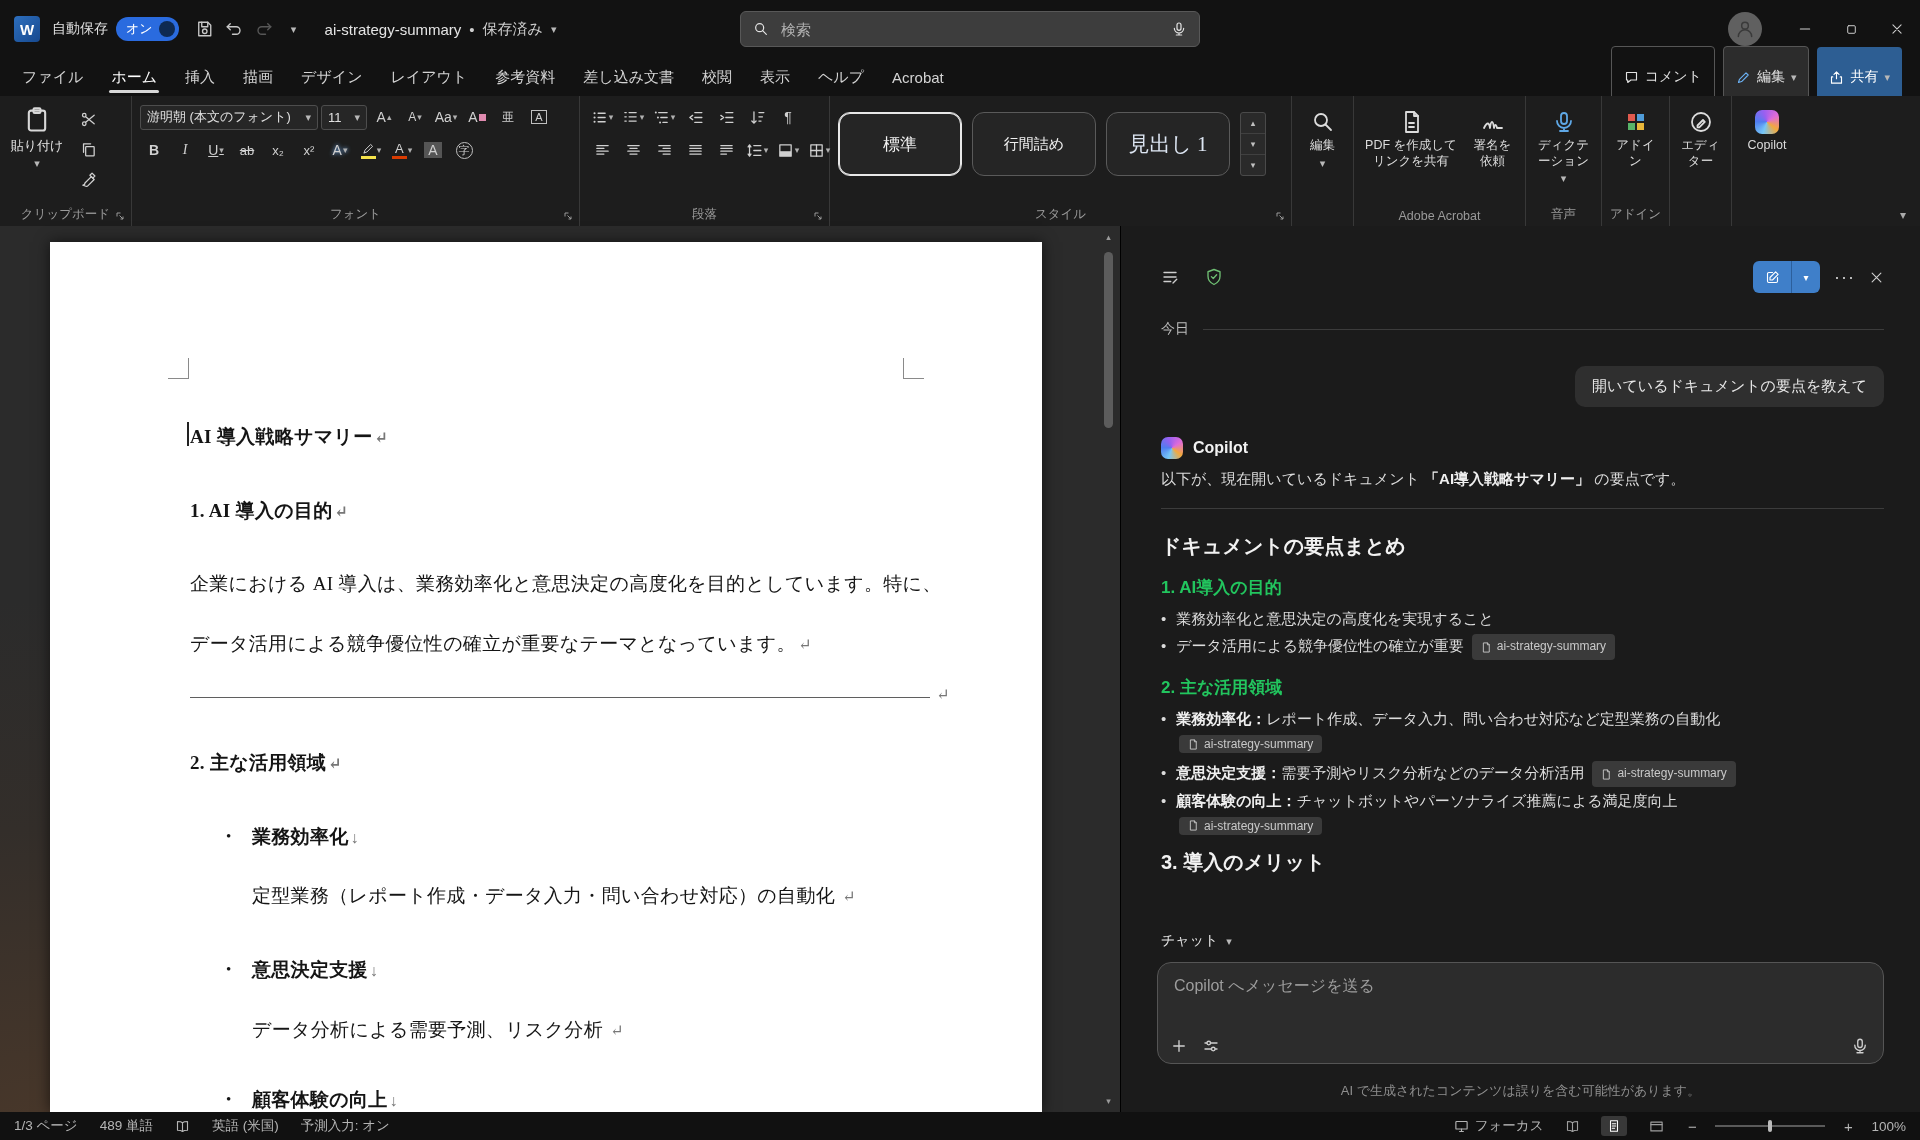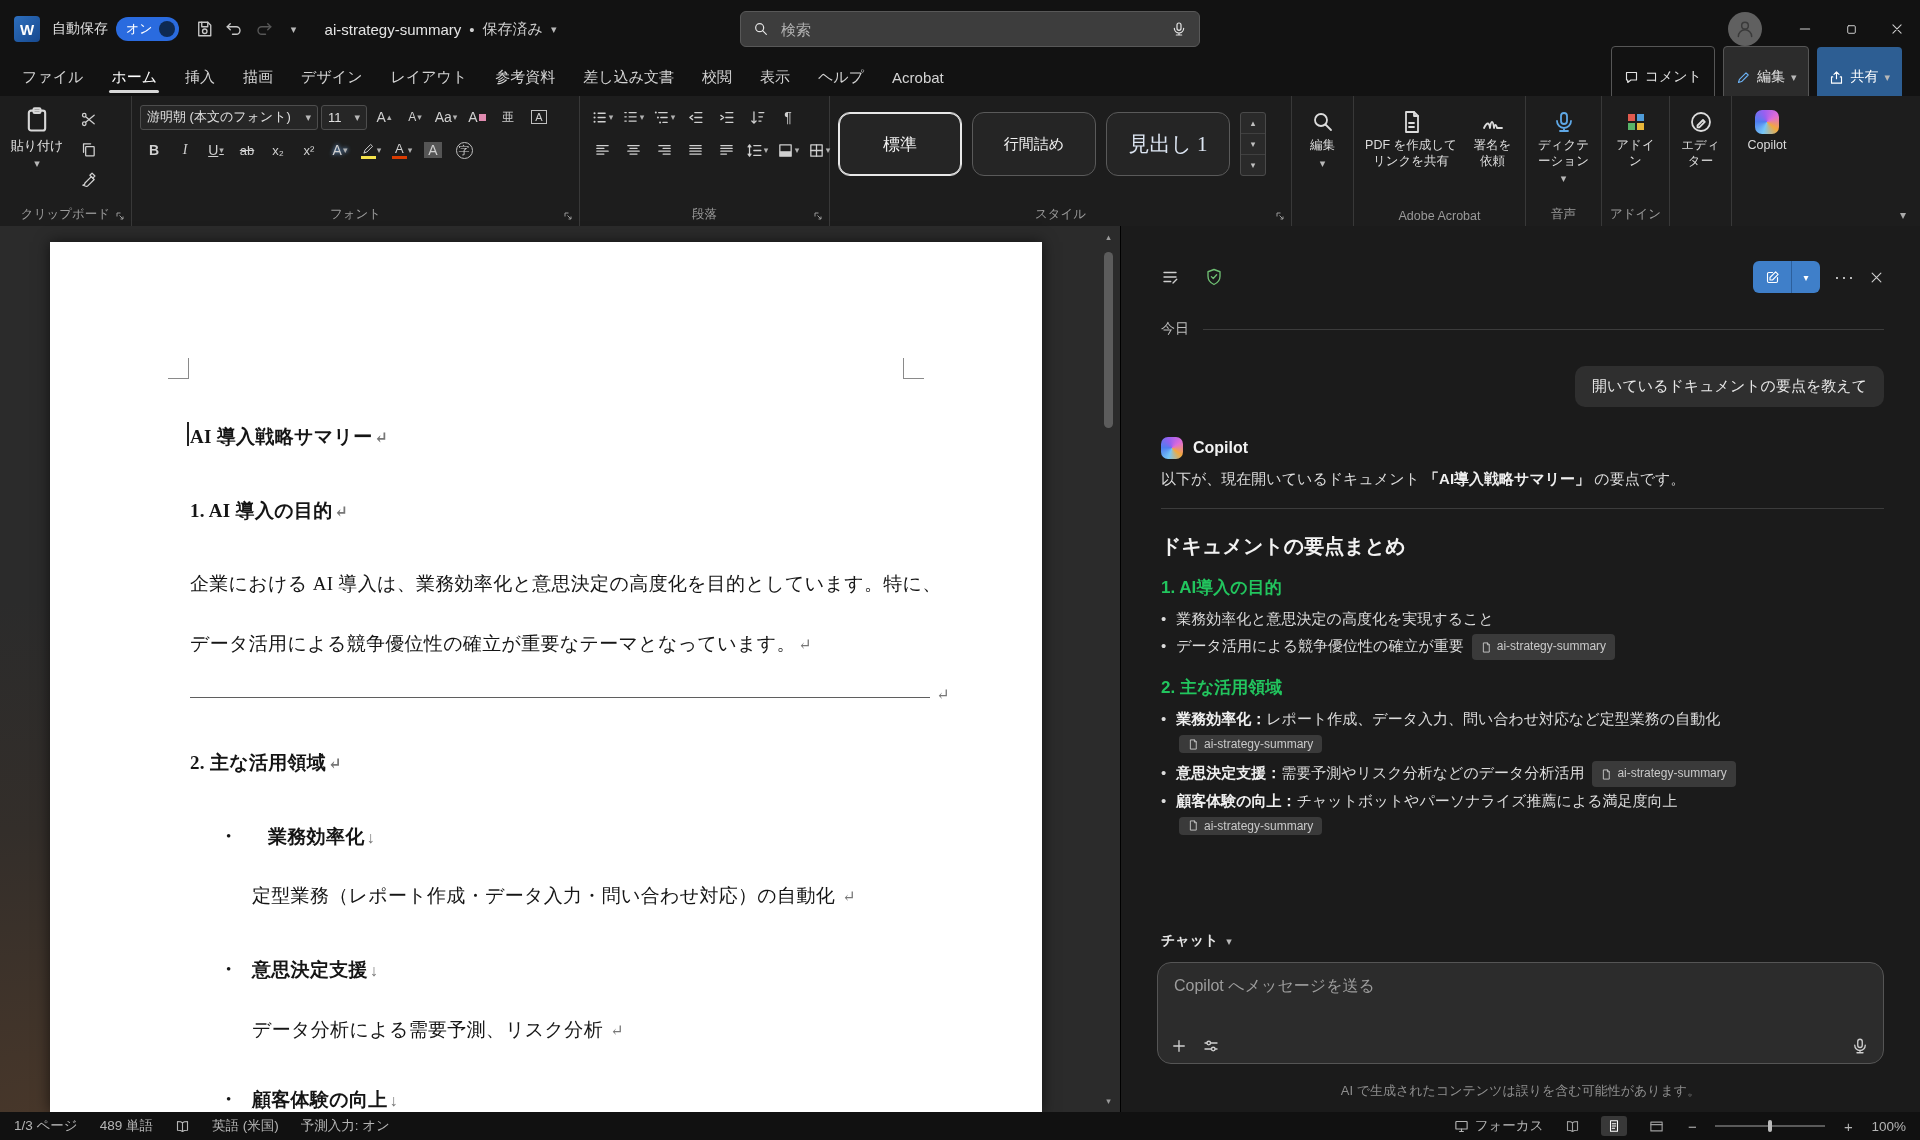--- a/index.html
+++ b/index.html
@@ -116,21 +116,21 @@
   .sumtitle{margin-top:24px;font-size:20px;font-weight:bold;color:#f2f2f2;}
   .shead{margin-top:16px;font-size:17px;font-weight:bold;color:#22c55e;}
   .plist{margin-top:6px;}
   .pli{display:flex;gap:10px;line-height:1.8;align-items:baseline;}
   .pli .m{flex-shrink:0}
   .bld{font-weight:bold;color:#f0f0f0}
   .chip{display:inline-flex;align-items:center;gap:5px;background:#3a3a3a;border-radius:4px;padding:2px 9px;font-size:12px;color:#c9c9c9;vertical-align:middle;margin-left:8px;white-space:nowrap}
   .chip .sv{width:11px;height:11px;stroke-width:2}
   .chiprow{margin:2px 0 6px 18px;}
   .chatzone{position:absolute;left:0;right:0;bottom:0;height:190px;background:#1b1b1b;}
-  .chatlabel{display:flex;align-items:center;gap:8px;margin:10px 0 0 40px;font-size:14px;font-weight:bold;color:#e6e6e6;}
+  .chatlabel{display:flex;align-items:center;gap:8px;margin:10px 0 0 40px;font-size:14px;font-weight:normal;color:#e6e6e6;}
   .chatinput{position:absolute;left:36px;right:36px;top:40px;height:102px;background:#2c2c2c;border:1.3px solid #555;border-radius:14px;box-sizing:border-box;}
   .chatinput textarea{position:absolute;inset:0;background:transparent;border:none;outline:none;resize:none;color:#ddd;
                       font-family:inherit;font-size:16px;padding:13px 16px;box-sizing:border-box;}
   .chatinput textarea::placeholder{color:#9d9d9d}
   .ci-icons{position:absolute;left:12px;bottom:8px;display:flex;gap:14px;color:#cfcfcf;}
   .ci-mic{position:absolute;right:14px;bottom:8px;color:#cfcfcf;}
   .disclaimer{position:absolute;left:0;right:0;bottom:12px;text-align:center;font-size:13px;color:#8f8f8f;}
 
   
   .statusbar{position:absolute;bottom:0;left:0;right:0;height:28px;background:#111;display:flex;align-items:center;
@@ -615,21 +615,21 @@
 
         <div class="dl b" style="top:182px;left:140px"><span>AI 導入戦略サマリー</span><span class="mk">↵</span></div>
         <div class="dl b" style="top:256px;left:140px"><span>1. AI 導入の目的</span><span class="mk">↵</span></div>
         <div class="dl" style="top:389px;left:140px"><span>データ活用による競争優位性の確立が重要なテーマとなっています。</span><span class="mk">↵</span></div>
         <div class="dl" style="top:329px;left:140px"><span>企業における AI 導入は、業務効率化と意思決定の高度化を目的としています。特に、</span></div>
         <div class="dochr"></div>
         <div class="dl" style="top:441px;left:884px"><span class="mk">↵</span></div>
         <div class="dl b" style="top:508px;left:140px"><span>2. 主な活用領域</span><span class="mk">↵</span></div>
 
         <div class="dl" style="top:582px;left:176px"><span class="blt">•</span></div>
-        <div class="dl b" style="top:582px;left:218px"><span>業務効率化</span><span class="mk">↓</span></div>
+        <div class="dl b" style="top:582px;left:202px"><span>業務効率化</span><span class="mk">↓</span></div>
         <div class="dl" style="top:641px;left:202px"><span>定型業務（レポート作成・データ入力・問い合わせ対応）の自動化 </span><span class="mk">↵</span></div>
 
         <div class="dl" style="top:715px;left:176px"><span class="blt">•</span></div>
         <div class="dl b" style="top:715px;left:202px"><span>意思決定支援</span><span class="mk">↓</span></div>
         <div class="dl" style="top:775px;left:202px"><span>データ分析による需要予測、リスク分析 </span><span class="mk">↵</span></div>
 
         <div class="dl" style="top:845px;left:176px"><span class="blt">•</span></div>
         <div class="dl b" style="top:845px;left:202px"><span>顧客体験の向上</span><span class="mk">↓</span></div>
       </div>
 
@@ -746,20 +746,21 @@
           </div>
           <div class="chiprow"><span class="chip" style="margin-left:0">
                 <svg class="sv" viewBox="0 0 24 24">
                   <path d="M6 2h8l4 4v16H6z"></path>
                   <path d="M14 2v4h4"></path>
                 </svg>
                 <span>ai-strategy-summary</span>
               </span></div>
         </div>
 
+        <div class="sumtitle" style="margin-top:14px">3. 導入のメリット</div>
       </div>
 
       <div class="chatzone">
         <div class="chatlabel">
           <span>チャット</span>
           <span class="chev">▾</span>
         </div>
         <div class="chatinput">
           <textarea placeholder="Copilot へメッセージを送る" style=""></textarea>
           <div class="ci-icons">

